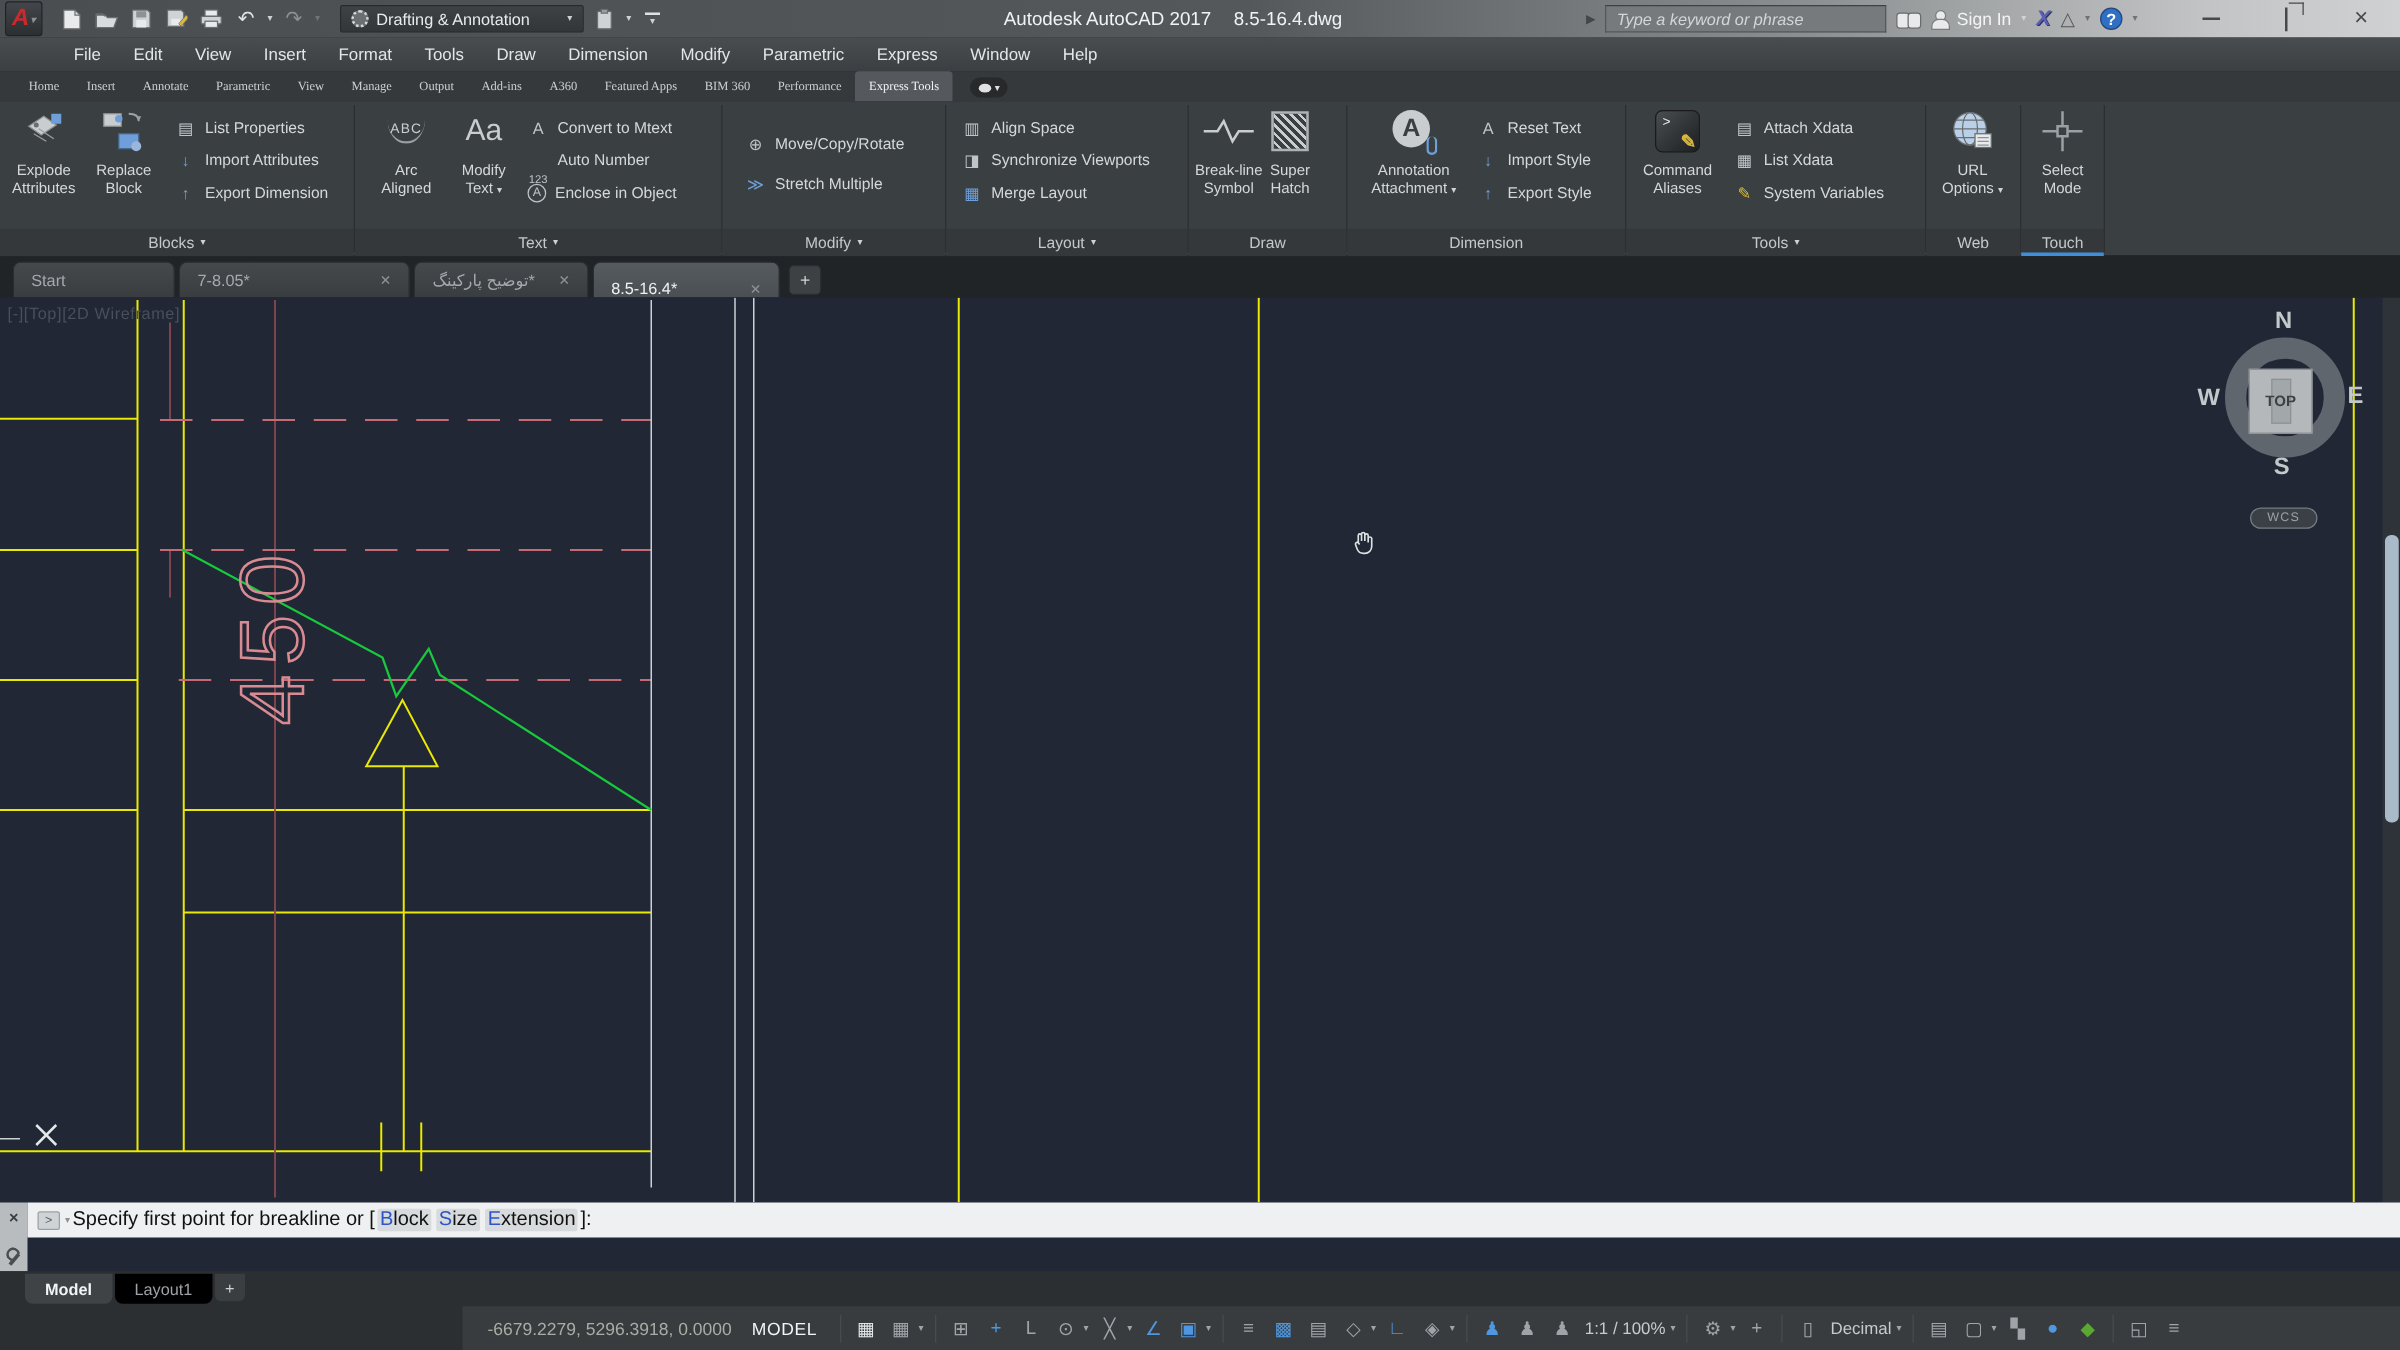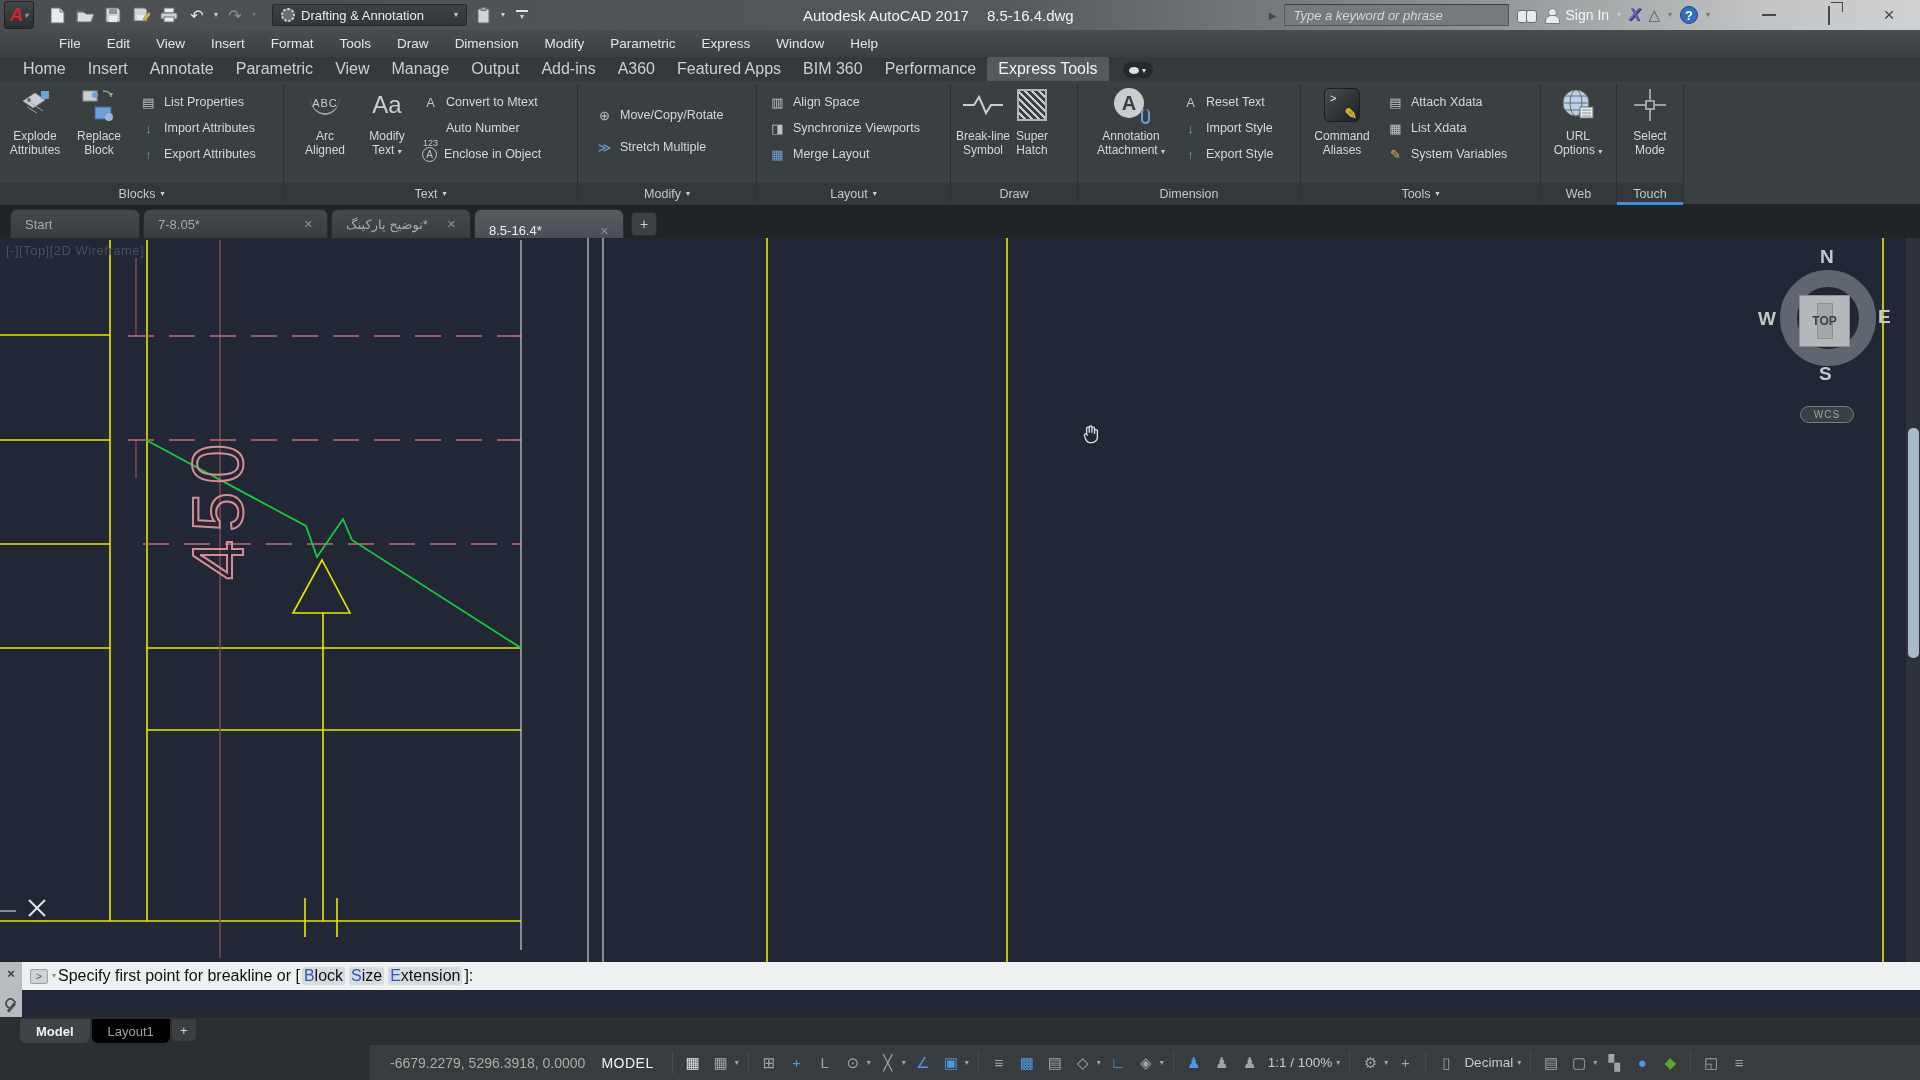--- a/index.html
+++ b/index.html
@@ -46,21 +46,21 @@
   .wb .rest{position:relative;width:13px;height:11px;border:1.5px solid #46494b;margin:0 auto;background:transparent;}
   .wb .rest:before{content:"";position:absolute;left:2px;top:-5px;width:11px;height:9px;border:1.5px solid #46494b;border-bottom:none;border-left:none;}
 
   
   .menubar{position:absolute;left:0;top:30px;width:1920px;height:27px;
     background:linear-gradient(180deg,#4a4d4f,#3c3f41);display:flex;align-items:center;padding-left:46px;}
   .menu-item{color:#e3e5e6;font-size:13.5px;padding:0 13px;height:27px;display:flex;align-items:center;}
 
   
   .tabrow{position:absolute;left:0;top:57px;width:1920px;height:24px;background:#35393c;display:flex;align-items:flex-end;padding-left:12px;}
-  .rtab{color:#ccd0d3;font-size:16px;padding:3px 11px;height:24px;display:flex;align-items:center;}
+  .rtab{color:#ccd0d3;font-size:10px;padding:3px 11px;height:24px;display:flex;align-items:center;font-family:Liberation Serif, serif;}
   .rtab.active{background:#55595d;color:#f2f4f5;border-radius:3px 3px 0 0;}
   .media-btn{margin-left:14px;margin-bottom:3px;width:30px;height:16px;background:#27292b;border-radius:8px;
     display:flex;align-items:center;justify-content:center;gap:3px;color:#dfe2e4;font-size:8px;}
   .media-dot{width:10px;height:7px;background:#dfe2e4;border-radius:50%;}
 
   
   .ribbon{position:absolute;left:0;top:81px;width:1920px;height:124px;background:#3a3f42;border-bottom:1px solid #25282a;}
   .panel{position:absolute;top:0;height:102px;}
   .pcaption{position:absolute;top:102px;height:22px;width:100%;background:#34383b;color:#c3c8cb;font-size:12.5px;
     display:flex;align-items:center;justify-content:center;gap:5px;}
@@ -308,21 +308,21 @@
         <div class="smallrow">
             <span class="ric">▤</span>
             <span>List Properties</span>
           </div>
         <div class="smallrow">
             <span class="ric blue">↓</span>
             <span>Import Attributes</span>
           </div>
         <div class="smallrow">
             <span class="ric blue">↑</span>
-            <span>Export Attributes</span>
+            <span>Export Dimension</span>
           </div>
       </div>
       <div class="pcaption">
           <span>Blocks</span>
           <span class="caret">▾</span>
         </div>
     </div>
     <div class="psep" style="left:283px;"></div>
 
     <div class="panel" style="left:284px;width:293px;">

